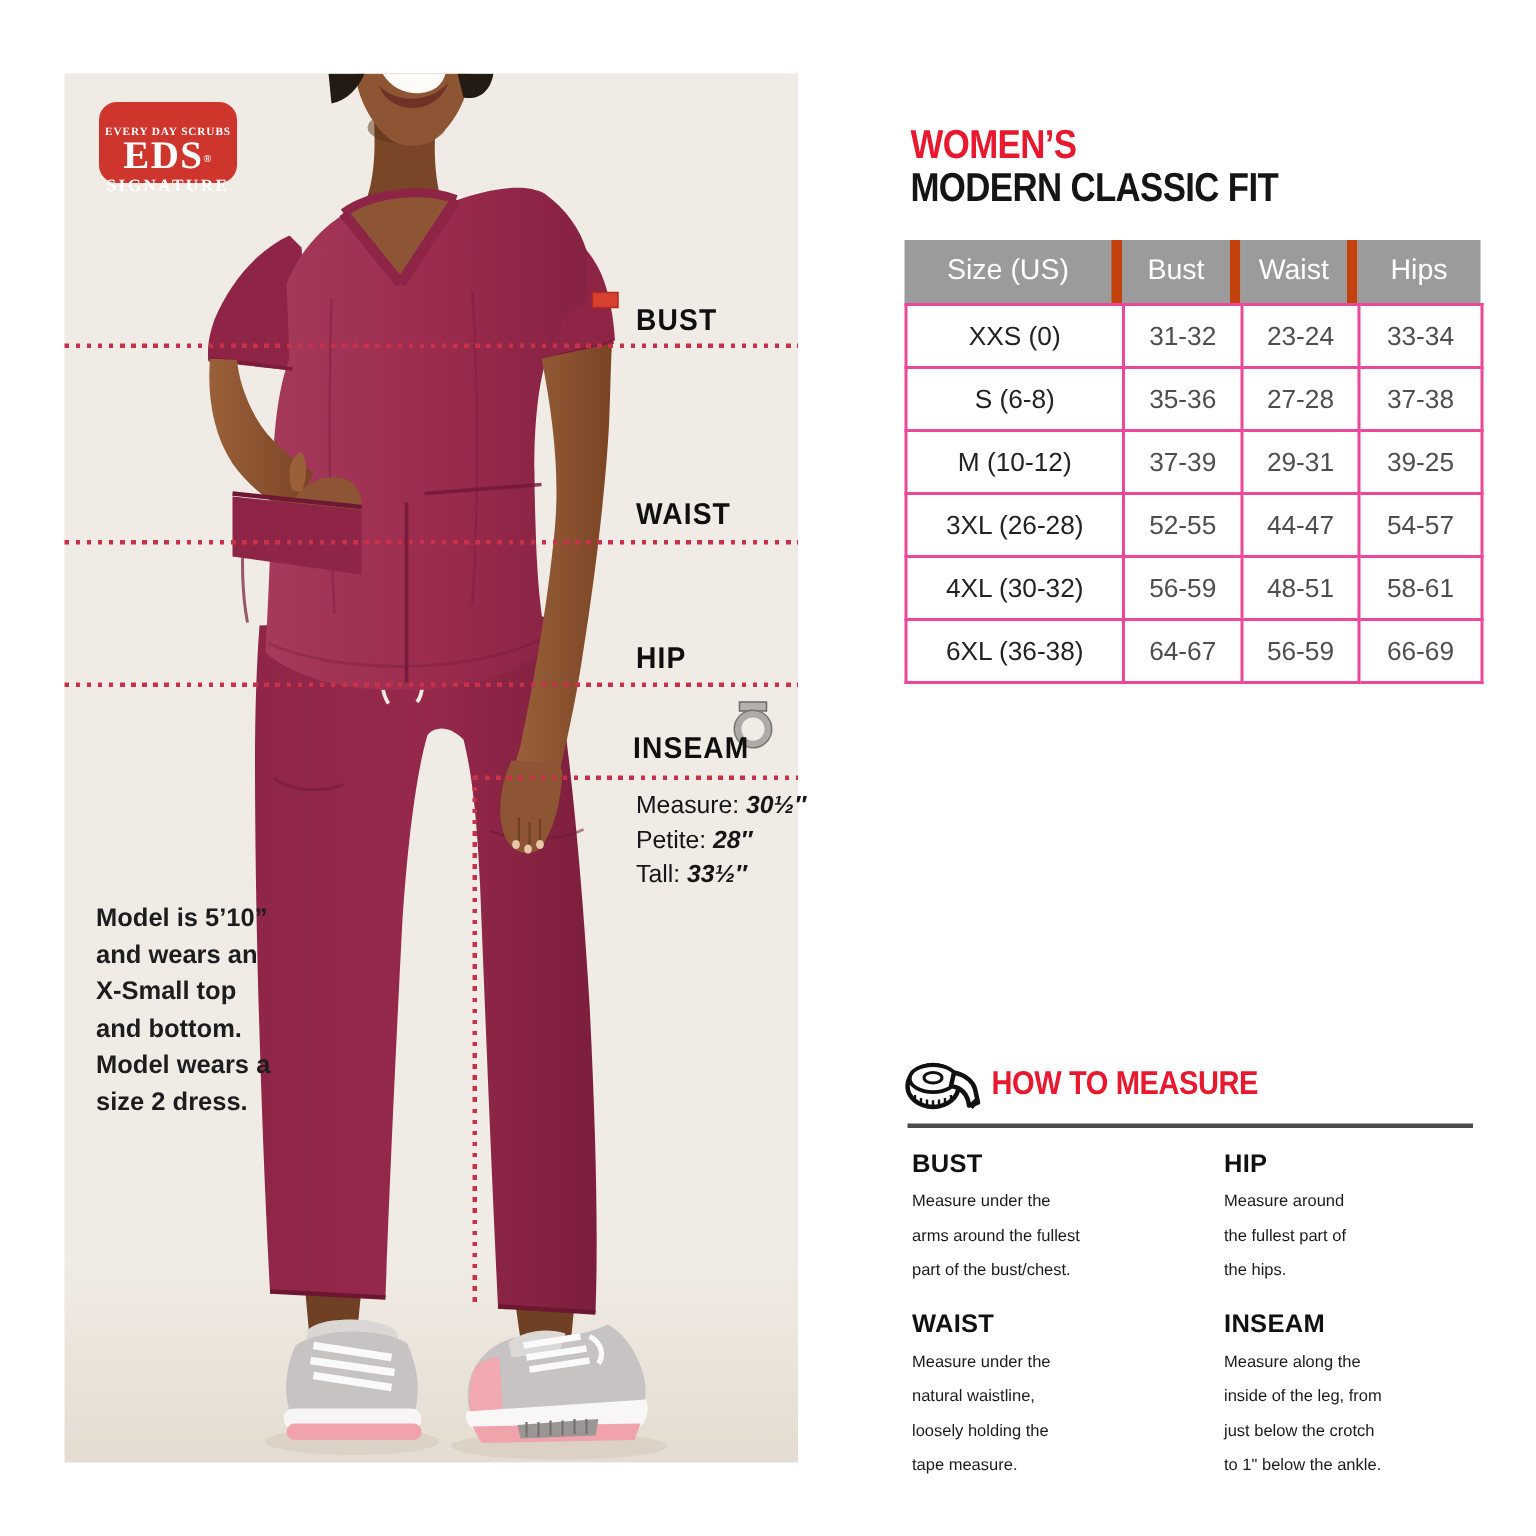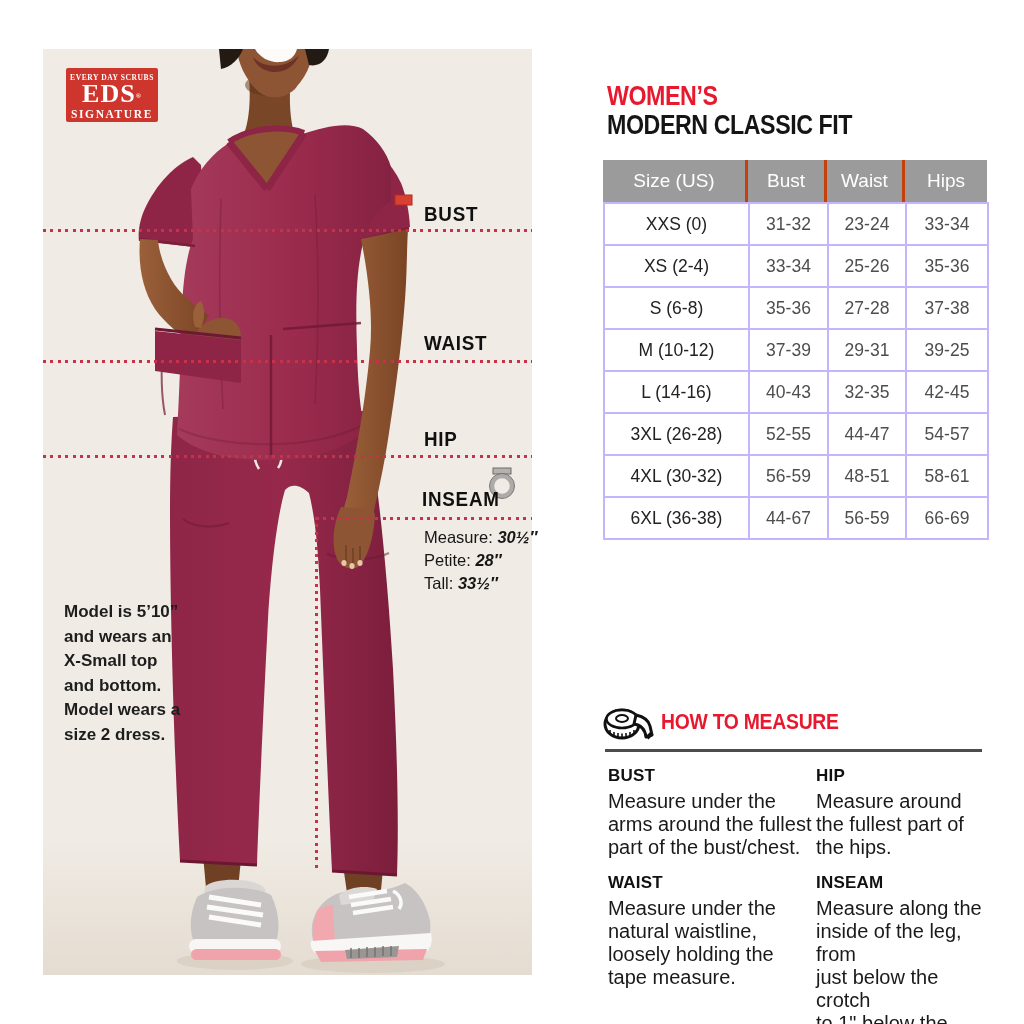--- a/index.html
+++ b/index.html
@@ -3,21 +3,21 @@
 <meta charset="utf-8">
 <style>
   html,body{margin:0;padding:0;background:#fff;}
   .stage{position:relative;width:1024px;height:1024px;background:#fff;overflow:hidden;
          font-family:"Liberation Sans",sans-serif;}
   
   .photo{position:absolute;left:43px;top:49px;width:489px;height:926px;background:#f0ebe4;overflow:hidden;}
   .photo svg{position:absolute;left:0;top:0;}
   .eds{position:absolute;left:23px;top:19px;width:92px;height:54px;background:#ce352d;color:#fff;
        text-align:center;font-family:"Liberation Serif",serif;font-weight:bold;box-sizing:border-box;
-       padding-top:5px;border-radius:2px;}
+       padding-top:15px;border-radius:12px;}
   .eds .t{font-size:7.5px;letter-spacing:.6px;}
   .eds .m{font-size:26px;line-height:23px;letter-spacing:1px;}
   .eds .m sup{font-size:7px;vertical-align:4px;}
   .eds .b{font-size:11.5px;letter-spacing:1.6px;}
   .note{position:absolute;left:21px;top:551px;font-size:17px;font-weight:bold;line-height:24.5px;
         color:#1d1d1d;white-space:pre-line;}
   
   .mlabel{position:absolute;font-size:20px;font-weight:600;letter-spacing:.8px;color:#101010;
           transform:scaleX(.94);transform-origin:0 0;}
   .dot-h{position:absolute;height:3px;
@@ -26,34 +26,34 @@
          background:repeating-linear-gradient(180deg,#c9314b 0 3px,transparent 3px 7.4px);}
   .inseam-info{position:absolute;left:424px;top:526px;font-size:16.5px;line-height:23px;color:#161616;}
   .inseam-info b{font-weight:bold;font-style:italic;}
   
   .rtitle{position:absolute;left:607px;top:82px;font-weight:bold;line-height:29px;letter-spacing:-.5px;
           transform:scaleX(.86);transform-origin:0 0;white-space:nowrap;}
   .rtitle .l1{color:#e8192f;font-size:27px;}
   .rtitle .l2{color:#151515;font-size:27px;}
   .size-head{position:absolute;left:603px;top:160px;display:grid;grid-template-columns:145px 79px 78px 82px;}
   .hcell{background:#9b9b9b;height:42px;display:flex;align-items:center;justify-content:center;
-         color:#fff;font-size:19px;border-right:3px solid #c2410c;box-sizing:border-box;}
+         color:#fff;font-size:19px;border-right:7px solid #c2410c;box-sizing:border-box;}
   .hcell:last-child{border-right:none;}
   table.size-body{position:absolute;left:603px;top:202px;border-collapse:collapse;table-layout:fixed;width:384px;}
-  table.size-body td{border:2px solid #c4b5fd;height:40px;text-align:center;font-size:17.5px;
+  table.size-body td{border:2px solid #ec4899;height:40px;text-align:center;font-size:17.5px;
                      color:#4e4e4e;padding:0;}
   table.size-body td.szc{color:#222;}
   .htm-icon{position:absolute;left:602px;top:702px;}
   .htm-title{position:absolute;left:661px;top:709px;color:#e8192f;font-size:22px;font-weight:bold;
              letter-spacing:-.3px;transform:scaleX(.88);transform-origin:0 0;white-space:nowrap;}
   .htm-rule{position:absolute;left:605px;top:749px;width:377px;height:2.5px;background:#4c4c4c;}
   .mgrid{position:absolute;left:608px;top:766px;width:380px;display:grid;
          grid-template-columns:208px 1fr;row-gap:14px;}
   .mitem h4{margin:0;font-size:17px;color:#111;letter-spacing:.2px;}
-  .mitem p{margin:4px 0 0;font-size:20px;line-height:23px;color:#1a1a1a;white-space:pre-line;}
+  .mitem p{margin:4px 0 0;font-size:11px;line-height:23px;color:#1a1a1a;white-space:pre-line;}
 </style>
 </head>
 <body>
 
 <div class="stage">
 
   <div class="photo">
     <svg width="489" height="926" viewBox="0 0 489 926">
       <defs>
         <linearGradient id="wineG" x1="0" y1="0" x2="1" y2="0">
@@ -213,58 +213,46 @@
         <col style="width:82px">
       </colgroup>
     <tbody>
       <tr>
           <td class="szc">XXS (0)</td>
           <td>31-32</td>
           <td>23-24</td>
           <td>33-34</td>
         </tr>
       <tr>
-          <td class="szc">XS (2-4)</td>
-          <td>33-34</td>
-          <td>25-26</td>
-          <td>35-36</td>
-        </tr>
-      <tr>
           <td class="szc">S (6-8)</td>
           <td>35-36</td>
           <td>27-28</td>
           <td>37-38</td>
         </tr>
       <tr>
           <td class="szc">M (10-12)</td>
           <td>37-39</td>
           <td>29-31</td>
           <td>39-25</td>
         </tr>
       <tr>
-          <td class="szc">L (14-16)</td>
-          <td>40-43</td>
-          <td>32-35</td>
-          <td>42-45</td>
-        </tr>
-      <tr>
           <td class="szc">3XL (26-28)</td>
           <td>52-55</td>
           <td>44-47</td>
           <td>54-57</td>
         </tr>
       <tr>
           <td class="szc">4XL (30-32)</td>
           <td>56-59</td>
           <td>48-51</td>
           <td>58-61</td>
         </tr>
       <tr>
           <td class="szc">6XL (36-38)</td>
-          <td>44-67</td>
+          <td>64-67</td>
           <td>56-59</td>
           <td>66-69</td>
         </tr>
     </tbody>
   </table>
 
   <div class="htm-icon">
     <svg width="54" height="42" viewBox="0 0 54 42">
       <ellipse cx="20" cy="22" rx="17" ry="14" fill="#fff" stroke="#111" stroke-width="3"></ellipse>
       <ellipse cx="20" cy="17" rx="15.5" ry="9" fill="#fff" stroke="#111" stroke-width="2.5"></ellipse>

